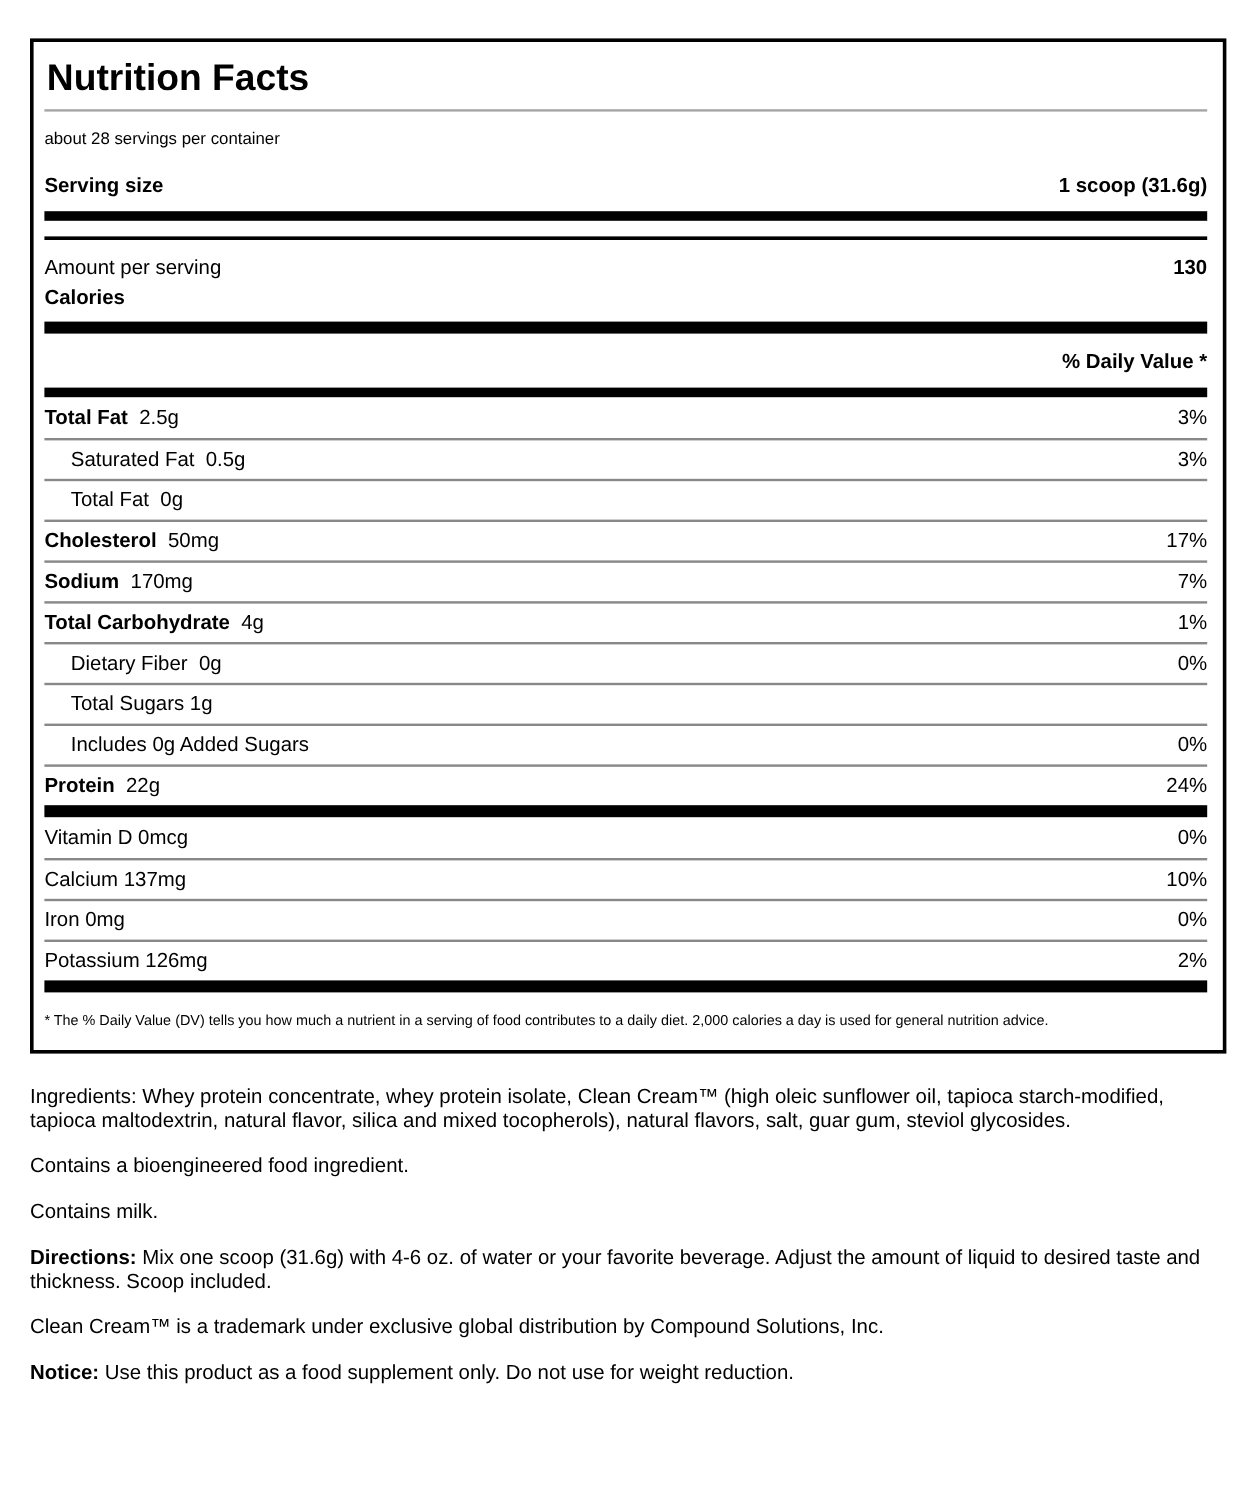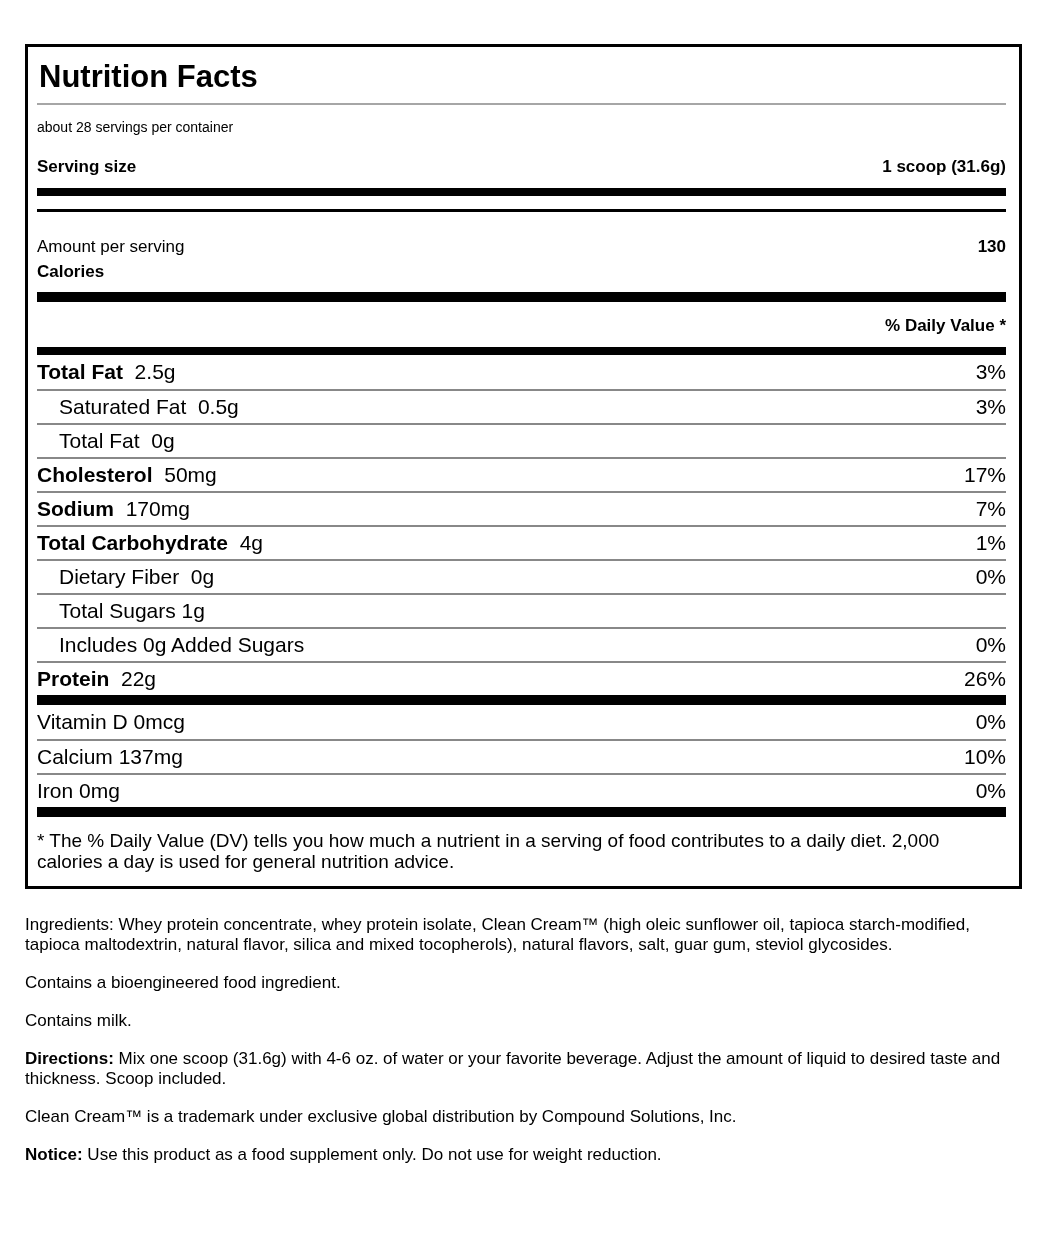--- a/index.html
+++ b/index.html
@@ -1,42 +1,42 @@
 <!DOCTYPE html>
 <html><head>
 <meta charset="utf-8">
 <style>
   html,body{margin:0;padding:0;background:#ffffff;}
   body{width:1044px;height:1250px;font-family:"Liberation Sans","DejaVu Sans",sans-serif;color:#000;}
   *{box-sizing:border-box;}
   .page{position:relative;width:1044px;height:1250px;background:#fff;padding:32px 22px 0 25px;}
 
   
-  .nf{border:3px solid #000;width:997px;padding:6px 13px 14px 9px;background:#fff;margin-top:12px;}
+  .nf{border:3px solid #000;width:997px;padding:6px 13px 14px 9px;background:#fff;}
   .nf-title{font-size:31px;font-weight:bold;line-height:40px;padding:4px 0 6px 2px;letter-spacing:0;}
   .rule-gray{height:2px;background:#a6a6a6;}
   .servings{font-size:14px;line-height:17px;padding:14px 0 13px;}
   .row-split{display:flex;justify-content:space-between;align-items:baseline;font-size:17px;line-height:17px;}
   .ss-row{font-weight:bold;padding:9px 0 13px;}
   .bar{background:#000;}
   .bar-8{height:8px;}
   .bar-3{height:3px;}
   .bar-10{height:10px;}
   .gap-13{height:13px;}
-  .amount-row{padding-top:26px;}
+  .amount-row{padding-top:14px;}
   .amount-row .right{font-weight:bold;}
   .calories{font-size:17px;line-height:17px;font-weight:bold;padding:8px 0 12px;}
   .dv-header{text-align:right;font-size:17px;line-height:17px;font-weight:bold;padding:15px 0 13px;}
 
-  .nrow{display:flex;justify-content:space-between;align-items:center;height:34px;font-size:21px;border-top:2px solid #888;}
+  .nrow{display:flex;justify-content:space-between;align-items:center;height:34px;font-size:17px;border-top:2px solid #888;}
   .nrow.first{border-top:none;}
   .nrow .left{white-space:pre;}
   .nrow.ind .left{padding-left:22px;}
   .b{font-weight:bold;}
-  .footnote{margin-top:13px;font-size:19px;line-height:21px;padding-right:14px;}
+  .footnote{margin-top:13px;font-size:12px;line-height:21px;padding-right:14px;}
 
   
   .info{padding-top:26px;font-size:17px;line-height:20px;}
   .para{margin:0 0 18px 0;}
   .para:last-child{margin-bottom:0;}
 </style>
 </head>
 <body>
 
 <div class="page">
@@ -99,36 +99,40 @@
     <div class="nrow ind">
       <div class="left"><span class="b"></span><span>Total Sugars 1g</span></div>
       <div class="dv"></div>
     </div>
     <div class="nrow ind">
       <div class="left"><span class="b"></span><span>Includes 0g Added Sugars</span></div>
       <div class="dv">0%</div>
     </div>
     <div class="nrow">
       <div class="left"><span class="b">Protein</span><span>  22g</span></div>
-      <div class="dv">26%</div>
+      <div class="dv">24%</div>
     </div>
 
     <div class="bar bar-10"></div>
 
     <div class="nrow first">
       <div class="left">Vitamin D 0mcg</div>
       <div class="dv">0%</div>
     </div>
     <div class="nrow">
       <div class="left">Calcium 137mg</div>
       <div class="dv">10%</div>
     </div>
     <div class="nrow">
       <div class="left">Iron 0mg</div>
       <div class="dv">0%</div>
+    </div>
+    <div class="nrow">
+      <div class="left">Potassium 126mg</div>
+      <div class="dv">2%</div>
     </div>
 
     <div class="bar bar-10"></div>
 
     <div class="footnote">* The % Daily Value (DV) tells you how much a nutrient in a serving of food contributes to a daily diet. 2,000 calories a day is used for general nutrition advice.</div>
   </div>
 
   <div class="info">
     <p class="para">Ingredients: Whey protein concentrate, whey protein isolate, Clean Cream™ (high oleic sunflower oil, tapioca starch-modified, tapioca maltodextrin, natural flavor, silica and mixed tocopherols), natural flavors, salt, guar gum, steviol glycosides.</p>
     <p class="para">Contains a bioengineered food ingredient.</p>

